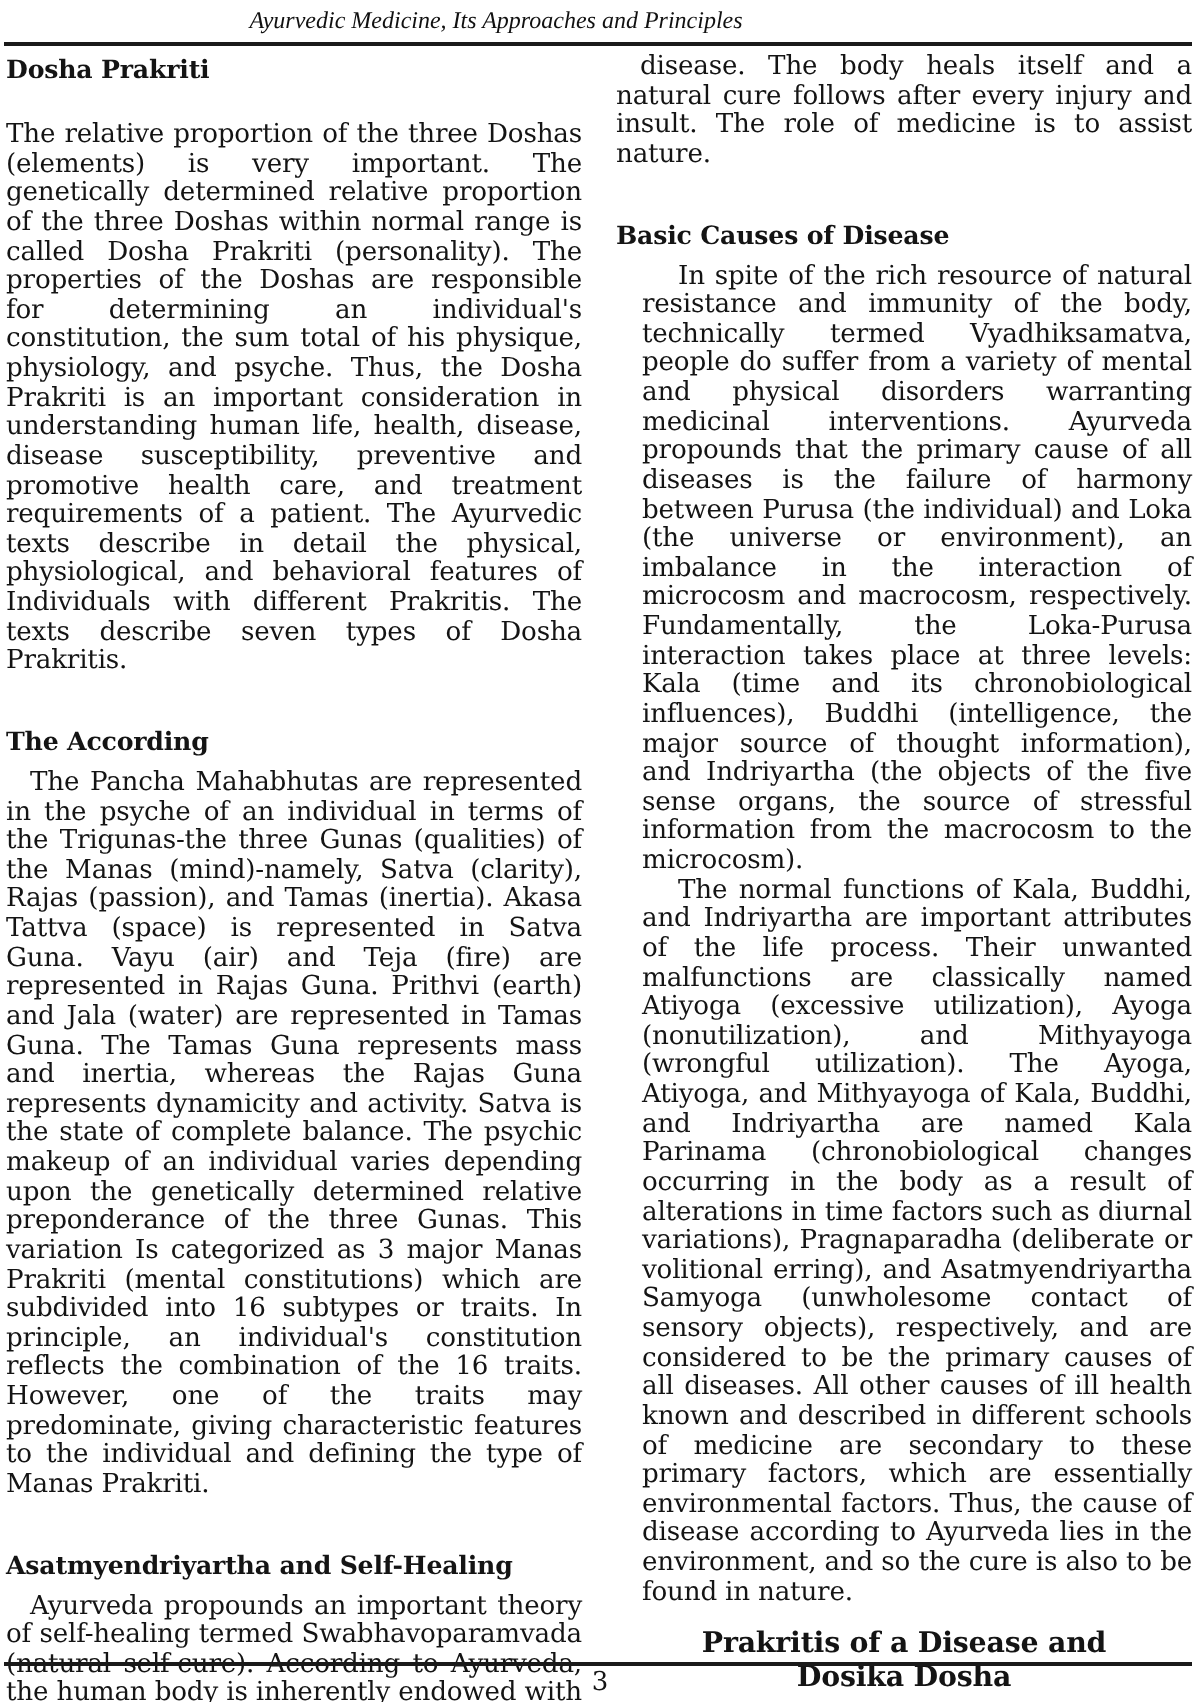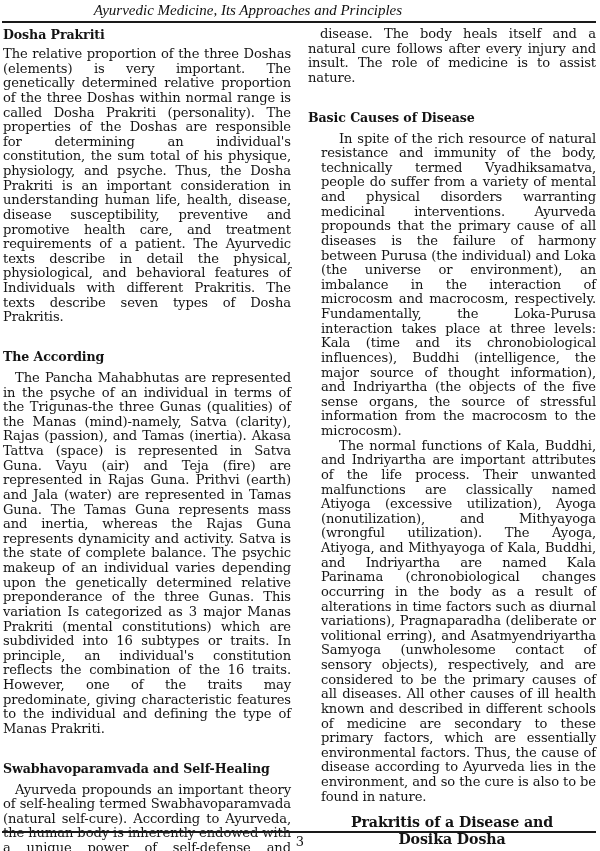--- a/index.html
+++ b/index.html
@@ -4,41 +4,41 @@
   <style>
     html, body { margin: 0; padding: 0; background: #ffffff; }
     body {
       width: 600px; height: 851px; overflow: hidden; position: relative;
       font-family: "DejaVu Serif", "Liberation Serif", serif;
       color: #141414;
     }
     .running-head {
       position: absolute; left: 0; top: 2px; width: 496px; text-align: center;
       font-family: "Liberation Serif", serif; font-style: italic;
-      font-size: 15px; line-height: 16px; color: #111;
+      font-size: 12px; line-height: 16px; color: #111;
     }
     .rule-top {
       position: absolute; left: 2px; top: 21px; width: 594px; height: 2px; background: #1a1a1a;
     }
     .col {
       position: absolute; top: 27px; width: 288px;
       font-size: 13.1px; line-height: 14.62px;
       text-align: justify; letter-spacing: -0.1px;
     }
     .col.left { left: 3px; }
     .col.right { left: 308px; }
     .col p { margin: 0; }
     .col p.indent { text-indent: 12px; }
     .col p.indent2 { text-indent: 18px; margin-left: 13px; }
     h3.sec {
       font-family: "DejaVu Serif", serif; font-weight: bold;
       font-size: 12.6px; line-height: 15px; margin: 0; letter-spacing: -0.1px;
     }
     h3.sec.gap { margin-top: 24px; margin-bottom: 7px; }
-    h3.sec.first { margin-bottom: 5px; }
+    h3.sec.first { margin-bottom: 19px; }
     h2.center {
       font-family: "DejaVu Serif", serif; font-weight: bold;
       font-size: 14.2px; line-height: 16.5px; text-align: center; margin: 10px 0 9px 0;
     }
     .rule-bottom {
       position: absolute; left: 2px; top: 831px; width: 594px; height: 2px; background: #1a1a1a;
     }
     .folio {
       position: absolute; left: 0; top: 834px; width: 600px; text-align: center;
       font-family: "DejaVu Serif", serif; font-size: 13px; line-height: 15px;
@@ -50,21 +50,21 @@
 <div class="running-head">Ayurvedic Medicine, Its Approaches and Principles</div>
 <div class="rule-top"></div>
 
 <div class="col left">
   <h3 class="sec first">Dosha Prakriti</h3>
   <p>The relative proportion of the three Doshas (elements) is very important.  The genetically determined relative proportion of the three Doshas within normal range is called Dosha Prakriti (personality).  The properties of the Doshas are responsible for determining an individual's constitution, the sum total of his physique, physiology, and psyche.  Thus, the Dosha Prakriti is an important consideration in understanding human life, health, disease, disease susceptibility, preventive and promotive health care, and treatment requirements of a patient.  The Ayurvedic texts describe in detail the physical, physiological, and behavioral features of Individuals with different Prakritis.  The texts describe seven types of Dosha Prakritis.</p>
 
   <h3 class="sec gap">The According</h3>
   <p class="indent">The Pancha Mahabhutas are represented in the psyche of an individual in terms of the Trigunas-the three Gunas (qualities) of the Manas (mind)-namely, Satva (clarity), Rajas (passion), and Tamas (inertia).  Akasa Tattva (space) is represented in Satva Guna.  Vayu (air) and Teja (fire) are represented in Rajas Guna.  Prithvi (earth) and Jala (water) are represented in Tamas Guna.  The Tamas Guna represents mass and inertia, whereas the Rajas Guna represents dynamicity and activity.  Satva is the state of complete balance.  The psychic makeup of an individual varies depending upon the genetically determined relative preponderance of the three Gunas. This variation Is categorized as 3 major Manas Prakriti (mental constitutions) which are subdivided into 16 subtypes or traits.  In principle, an individual's constitution reflects the combination of the 16 traits.  However, one of the traits may predominate, giving characteristic features to the individual and defining the type of Manas Prakriti.</p>
 
-  <h3 class="sec gap">Swabhavoparamvada and Self-Healing</h3>
+  <h3 class="sec gap">Asatmyendriyartha and Self-Healing</h3>
   <p class="indent">Ayurveda propounds an important theory of self-healing termed Swabhavoparamvada (natural self-cure).  According to Ayurveda, the human body is inherently endowed with a unique power of self-defense and spontaneous healing against injury and</p>
 </div>
 
 <div class="col right">
   <p class="indent">disease.  The body heals itself and a natural cure follows after every injury and insult.  The role of medicine is to assist nature.</p>
 
   <h3 class="sec gap">Basic Causes of Disease</h3>
   <p class="indent2">In spite of the rich resource of natural resistance and immunity of the body, technically termed Vyadhiksamatva, people do suffer from a variety of mental and physical disorders warranting medicinal interventions.  Ayurveda propounds that the primary cause of all diseases is the failure of harmony between Purusa (the individual) and Loka (the universe or environment), an imbalance in the interaction of microcosm and macrocosm, respectively.  Fundamentally, the Loka-Purusa interaction takes place at three levels: Kala (time and its chronobiological influences), Buddhi (intelligence, the major source of thought information), and Indriyartha (the objects of the five sense organs, the source of stressful information from the macrocosm to the microcosm).</p>
   <p class="indent2">The normal functions of Kala, Buddhi, and Indriyartha are important attributes of the life process.  Their unwanted malfunctions are classically named Atiyoga (excessive utilization), Ayoga (nonutilization), and Mithyayoga (wrongful utilization).  The Ayoga, Atiyoga, and Mithyayoga of Kala, Buddhi, and Indriyartha are named Kala Parinama (chronobiological changes occurring in the body as a result of alterations in time factors such as diurnal variations), Pragnaparadha (deliberate or volitional erring), and Asatmyendriyartha Samyoga (unwholesome contact of sensory objects), respectively, and are considered to be the primary causes of all diseases.  All other causes of ill health known and described in different schools of medicine are secondary to these primary factors, which are essentially environmental factors.  Thus, the cause of disease according to Ayurveda lies in the environment, and so the cure is also to be found in nature.</p>
 

